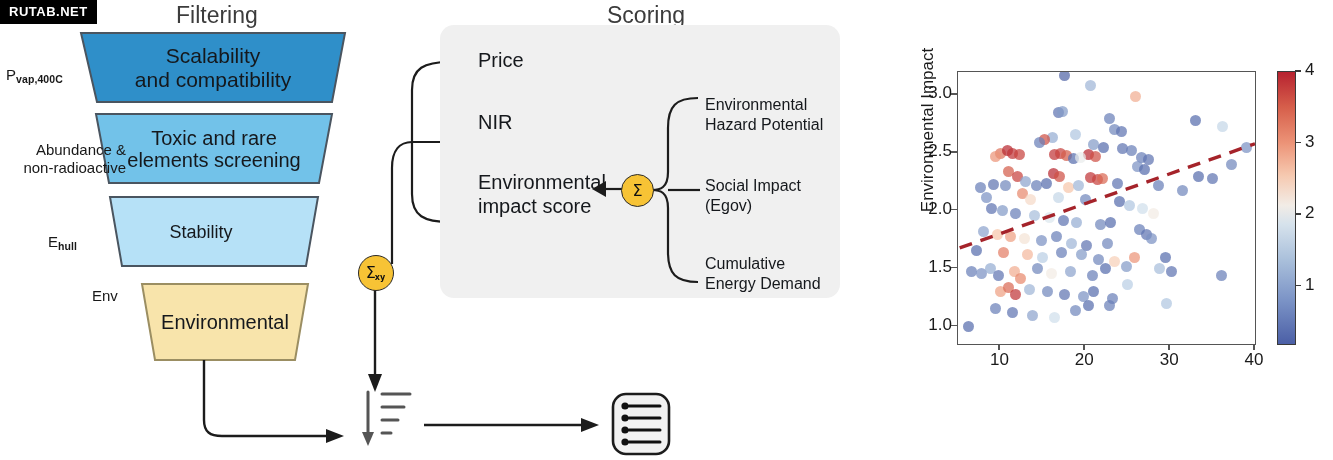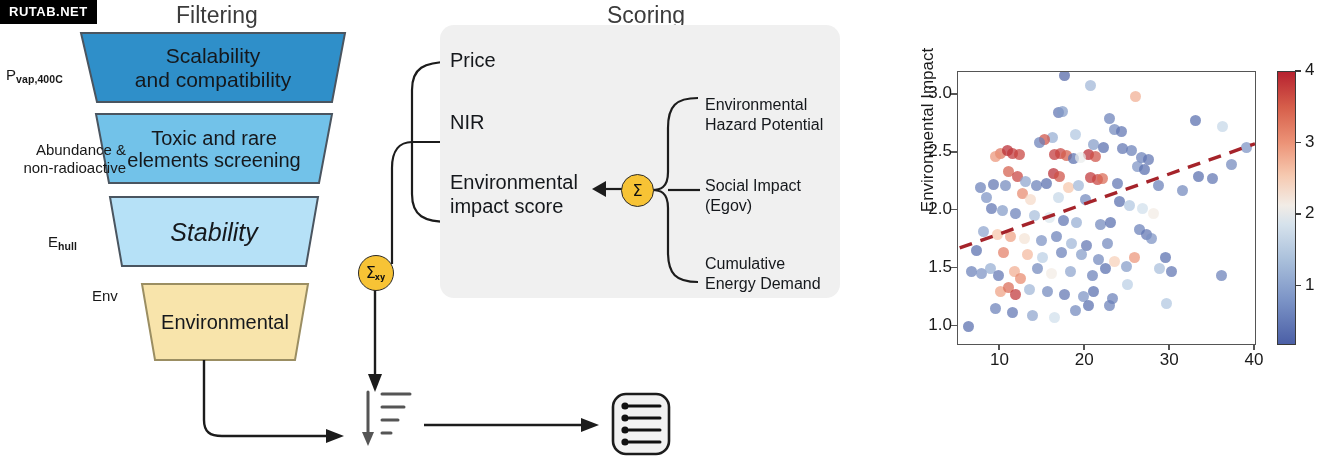--- a/index.html
+++ b/index.html
@@ -25,21 +25,21 @@
 
   .side-label{position:absolute;font-size:15px;color:#181818;
               text-align:left;line-height:1.18;white-space:nowrap;}
   .side-label sub{font-size:10.5px;font-weight:bold;vertical-align:baseline;
                   position:relative;top:3px;letter-spacing:.1px;}
 
   
   #scoring-panel{left:440px;top:25px;width:400px;height:273px;
                  background:#f0f0f0;border-radius:14px;}
   .score-item{position:absolute;font-size:20px;color:#15181c;line-height:1.18;
-              white-space:nowrap;}
+              white-space:nowrap;margin-left:28px;}
   .sub-item{position:absolute;font-size:16px;color:#15181c;line-height:1.25;
             white-space:nowrap;}
 
   
   .sigma{position:absolute;border-radius:50%;background:#f7c335;
          border:1.6px solid #2a2a2a;display:flex;align-items:center;
          justify-content:center;font-family:"DejaVu Sans",sans-serif;
          color:#101010;z-index:8;}
   .sigma span.g{font-size:16px;line-height:1;}
   .sigma sub.sx{font-size:8px;font-weight:bold;position:relative;top:4px;left:-1px;}
@@ -103,21 +103,21 @@
     </div>
   </div>
   <div class="side-label" style="left:16px;top:141px;width:110px;text-align:right;">
     <div>Abundance &amp;</div>
     <div>non-radioactive</div>
   </div>
 
   <svg class="abs" style="left:107px;top:194px;" width="214" height="76">
     <polygon points="3,3 211,3 199,72 15,72" fill="#b6e1f7" stroke="#4a5560" stroke-width="2"></polygon>
   </svg>
-  <div class="funnel-stage" style="left:107px;top:194px;width:214px;height:76px;font-size:25px;font-style:italic;">
+  <div class="funnel-stage" style="left:94px;top:194px;width:214px;height:76px;font-size:18px;">
     <div class="funnel-txt">
       <div>Stability</div>
     </div>
   </div>
   <div class="side-label" style="left:48px;top:233px;width:56px;">
     <span>E</span><sub>hull</sub>
   </div>
 
   <svg class="abs" style="left:139px;top:281px;" width="172" height="83">
     <polygon points="3,3 169,3 156,79 16,79" fill="#f8e4ab" stroke="#9b8e62" stroke-width="2"></polygon>

